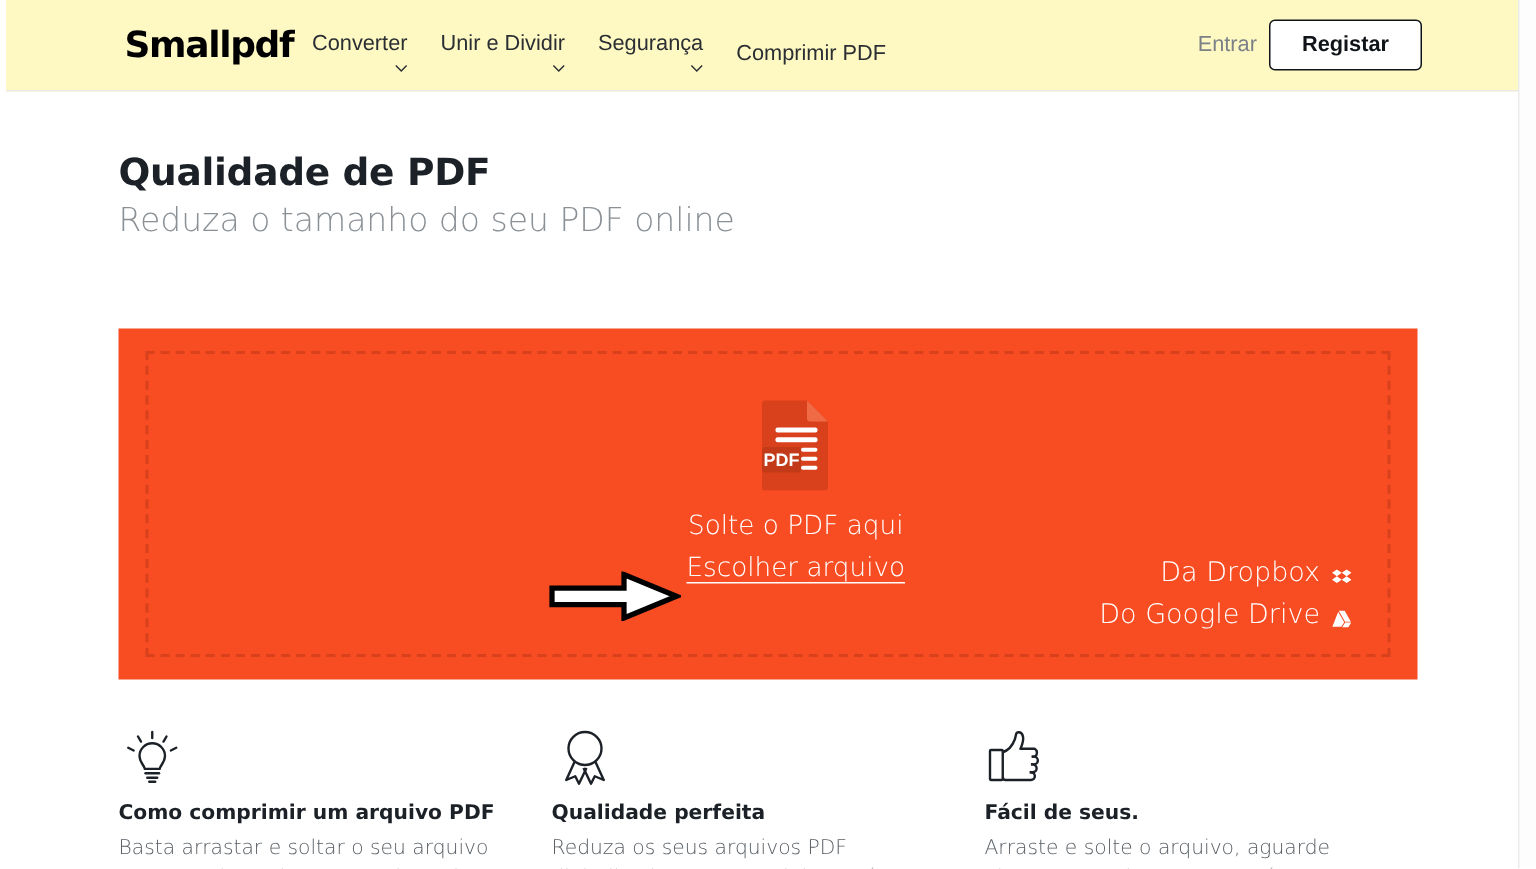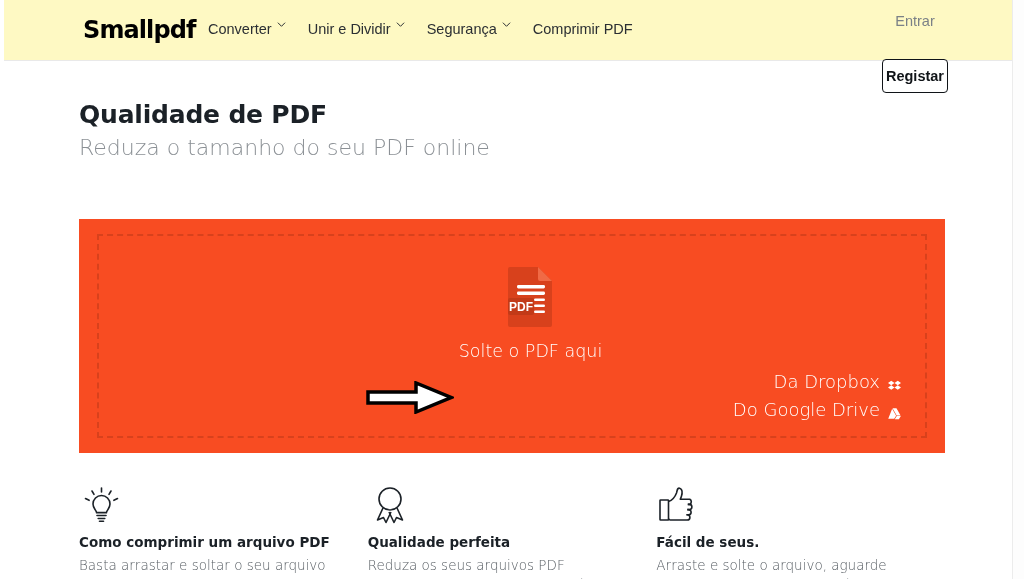--- a/index.html
+++ b/index.html
@@ -20,31 +20,31 @@
     display: flex; align-items: center;
   }
   .logo {
     position: absolute; left: 79px; top: 16px;
     font-size: 24px; font-weight: bold; color: #000;
     letter-spacing: -0.9px;
     font-family: "DejaVu Sans", sans-serif;
   }
   .nav { position: absolute; left: 204px; top: 21px; display: flex; align-items: center; gap: 22px; }
   .nav-item {
-    display: flex; align-items: flex-start; gap: 5px;
-    font-size: 14.5px; color: #2b2f33; cursor: pointer; white-space: nowrap;
+    display: flex; align-items: flex-end; gap: 5px;
+    font-size: 14.5px; color: #2b2f33; cursor: pointer; white-space: nowrap; flex-direction: column;
   }
   .chev { display: inline-block; width: 9px; height: 9px; position: relative; top: -1px; }
   .chev svg { display: block; }
-  .auth { position: absolute; right: 68px; top: 13px; display: flex; align-items: center; gap: 30px; flex-direction: column; }
+  .auth { position: absolute; right: 68px; top: 13px; display: flex; align-items: center; gap: 8px; }
   .login-link { font-size: 14.5px; color: #7b8187; cursor: pointer; }
   .register-btn {
     font-size: 14.5px; font-weight: bold; color: #101418;
     border: 1.6px solid #101418; border-radius: 4px;
-    padding: 8px 3px; background: #fff; cursor: pointer;
+    padding: 8px 21px; background: #fff; cursor: pointer;
     font-family: "Liberation Sans", sans-serif;
   }
 
   
   .title-block { position: absolute; left: 79px; top: 100px; }
   .page-title {
     font-size: 25px; font-weight: bold; color: #1b2127;
     letter-spacing: -0.2px; line-height: 30px;
     font-family: "DejaVu Sans", sans-serif;
   }
@@ -174,20 +174,21 @@
           <rect x="13" y="20" width="28" height="3.4" rx="1.4" fill="#ffffff"></rect>
           <rect x="13" y="26.5" width="28" height="3.4" rx="1.4" fill="#ffffff"></rect>
           <rect x="30" y="33.5" width="11" height="2.6" rx="1.3" fill="#ffffff"></rect>
           <rect x="30" y="39.5" width="11" height="2.6" rx="1.3" fill="#ffffff"></rect>
           <rect x="30" y="45.5" width="11" height="2.6" rx="1.3" fill="#ffffff"></rect>
           <rect x="4" y="33" width="26" height="17" rx="2" fill="#c23a18"></rect>
           <text x="17" y="45.5" font-family="Liberation Sans, sans-serif" font-size="12" font-weight="bold" fill="#ffffff" text-anchor="middle">PDF</text>
         </svg>
       </span>
       <div class="dz-line1">Solte o PDF aqui</div>
+      <div class="dz-line2">Escolher arquivo</div>
     </div>
 
     <div class="cloud-links">
       <div class="cloud-link">
         <span>Da Dropbox</span>
         <span class="cloud-ico">
           <svg viewBox="0 0 16 16" width="13" height="13">
             <path d="M4 2 L8 4.8 L4 7.6 L0 4.8 Z M12 2 L16 4.8 L12 7.6 L8 4.8 Z M0 10.4 L4 7.6 L8 10.4 L4 13.2 Z M16 10.4 L12 7.6 L8 10.4 L12 13.2 Z" fill="#ffffff"></path>
           </svg>
         </span>

